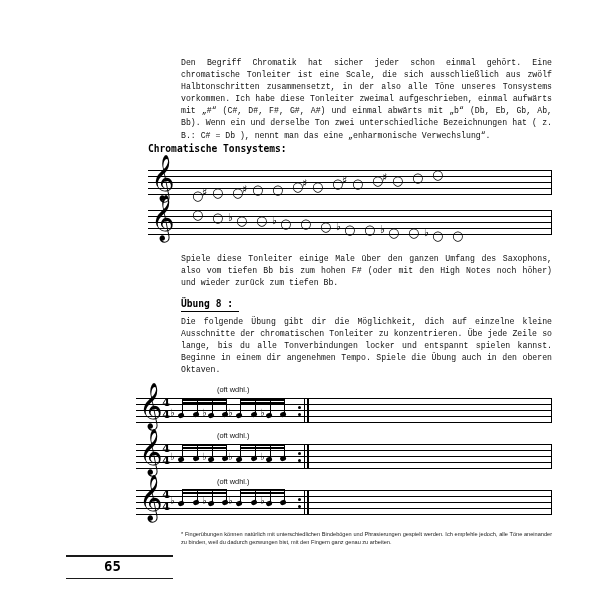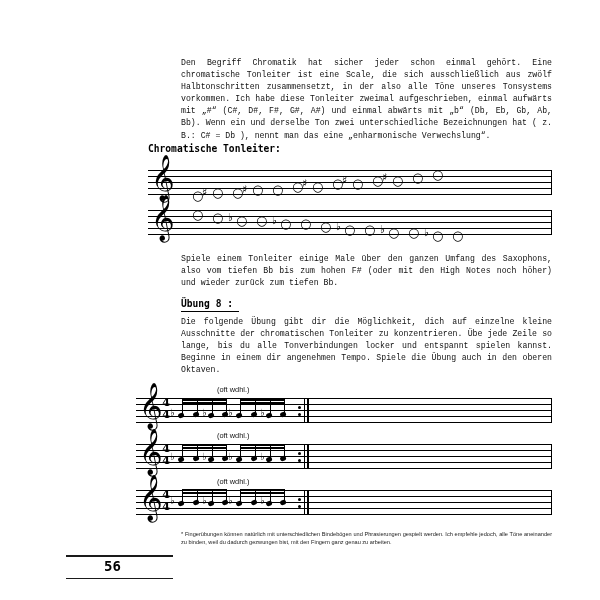--- a/index.html
+++ b/index.html
@@ -263,21 +263,21 @@
   }
 </style>
 </head>
 <body>
 
 <div class="page">
 
 
   <div class="para para-intro">Den Begriff Chromatik hat sicher jeder schon einmal gehört. Eine chromatische Tonleiter ist eine Scale, die sich ausschließlich aus zwölf Halbtonschritten zusammensetzt, in der also alle Töne unseres Tonsystems vorkommen. Ich habe diese Tonleiter zweimal aufgeschrieben, einmal aufwärts mit „#“ (C#, D#, F#, G#, A#) und einmal abwärts mit „b“ (Db, Eb, Gb, Ab, Bb). Wenn ein und derselbe Ton zwei unterschiedliche Bezeichnungen hat ( z. B.: C# = Db ), nennt man das eine „enharmonische Verwechslung“.</div>
 
-  <div class="heading heading-tonleiter">Chromatische Tonleiter:</div>
+  <div class="heading heading-tonleiter">Chromatische Tonsystems:</div>
 
   <div class="staff" style="left:148px; top:170px; width:404px; height:25px;">
     <div class="lines">
         <i></i>
         <i></i>
         <i></i>
         <i></i>
         <i></i>
       </div>
     <div class="clef">𝄞</div>
@@ -326,21 +326,21 @@
     <div class="nh" style="left:196px; top:13px;">○</div>
     <div class="nh" style="left:216px; top:13px;">○</div>
     <div class="acc" style="left:232px; top:14px;">♭</div>
     <div class="nh" style="left:240px; top:16px;">○</div>
     <div class="nh" style="left:260px; top:16px;">○</div>
     <div class="acc" style="left:276px; top:17px;">♭</div>
     <div class="nh" style="left:284px; top:19px;">○</div>
     <div class="nh" style="left:304px; top:19px;">○</div>
   </div>
 
-  <div class="para para-spiele">Spiele einem Tonleiter einige Male über den ganzen Umfang des Saxophons, also vom tiefen Bb bis zum hohen F# (oder mit den High Notes noch höher) und wieder zurück zum tiefen Bb.</div>
+  <div class="para para-spiele">Spiele diese Tonleiter einige Male über den ganzen Umfang des Saxophons, also vom tiefen Bb bis zum hohen F# (oder mit den High Notes noch höher) und wieder zurück zum tiefen Bb.</div>
 
   <div class="heading heading-uebung1">Übung 8 :</div>
   <div class="heading-uebung1-rule"></div>
 
   <div class="para para-uebung">Die folgende Übung gibt dir die Möglichkeit, dich auf einzelne kleine Ausschnitte der chromatischen Tonleiter zu konzentrieren. Übe jede Zeile so lange, bis du alle Tonverbindungen locker und entspannt spielen kannst. Beginne in einem dir angenehmen Tempo. Spiele die Übung auch in den oberen Oktaven.</div>
 
   <div class="oftwdhl" style="left:217px; top:385px;">(oft wdhl.)</div>
   <div class="staff" style="left:136px; top:398px; width:416px; height:25px;">
     <div class="lines">
         <i></i>
@@ -483,16 +483,16 @@
         <i></i>
       </div>
     <div class="repeat-dots" style="left:162px; top:8px;"></div>
     <div class="repeat-dots" style="left:162px; top:15px;"></div>
     <div class="endbar"></div>
   </div>
 
   <div class="footnote">* Fingerübungen können natürlich mit unterschiedlichen Bindebögen und Phrasierungen gespielt werden. Ich empfehle jedoch, alle Töne aneinander zu binden, weil du dadurch gezwungen bist, mit den Fingern ganz genau zu arbeiten.</div>
 
   <div class="pagenum-rule"></div>
-  <div class="pagenum">56</div>
+  <div class="pagenum">65</div>
   <div class="pagenum-rule2"></div>
 
 </div>
 
 </body></html>

